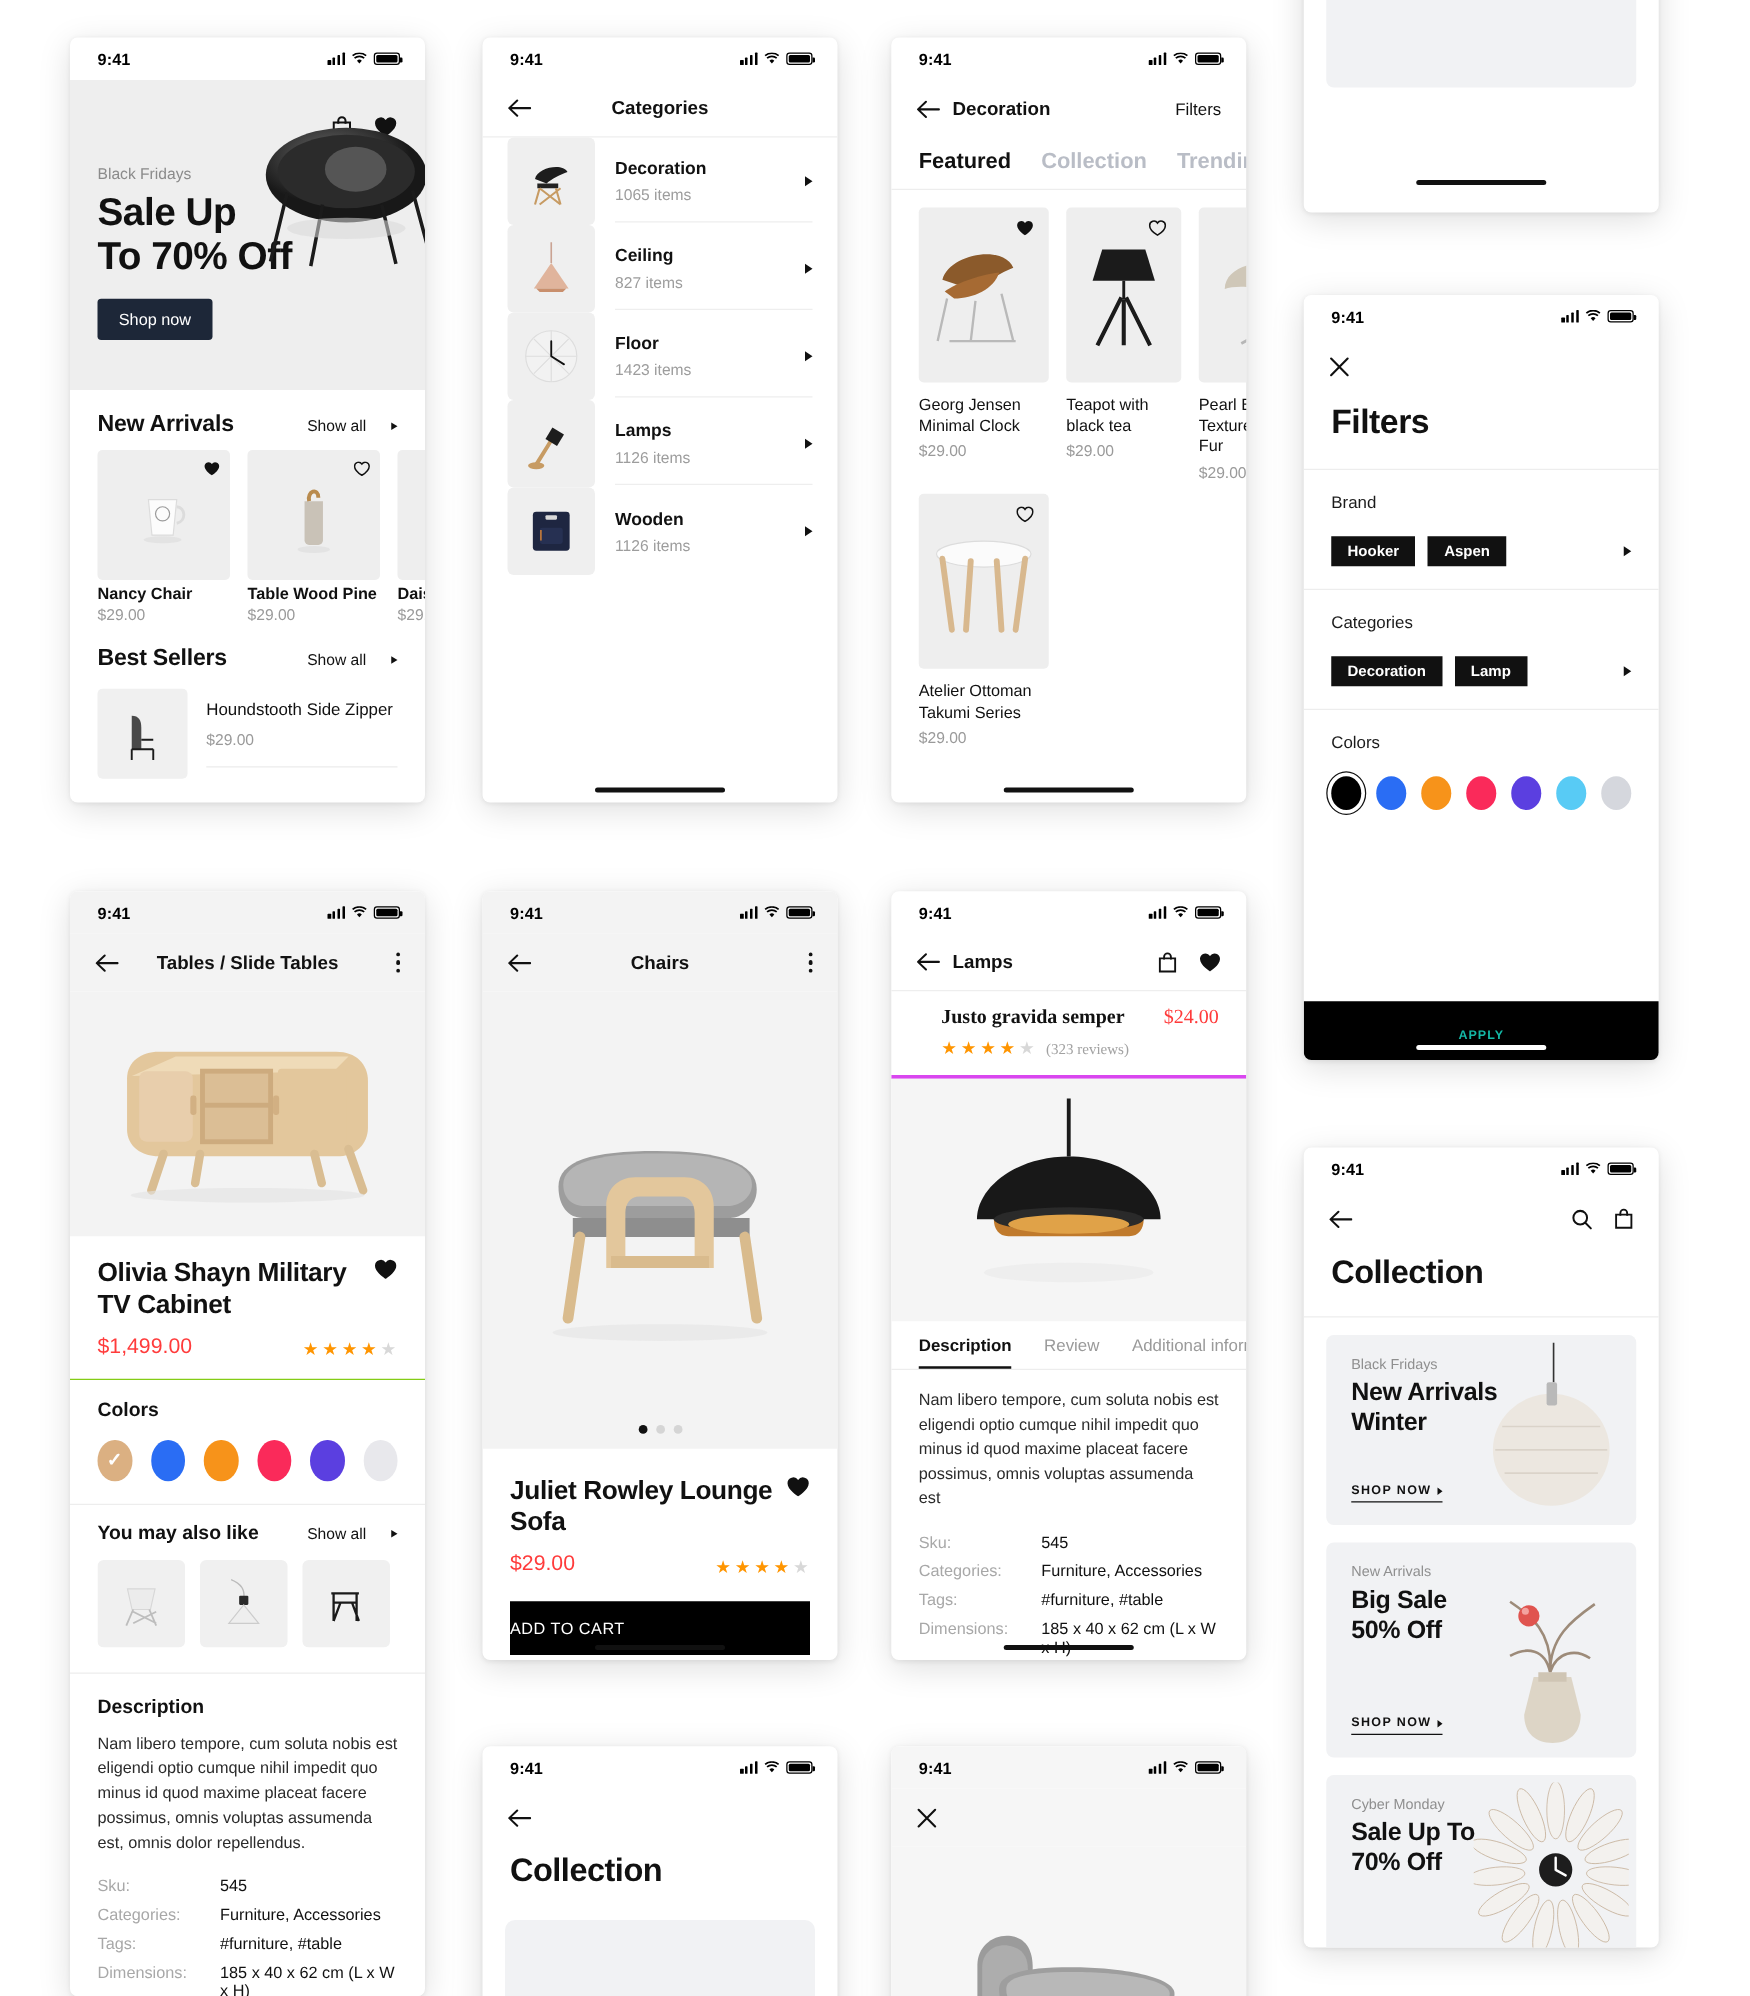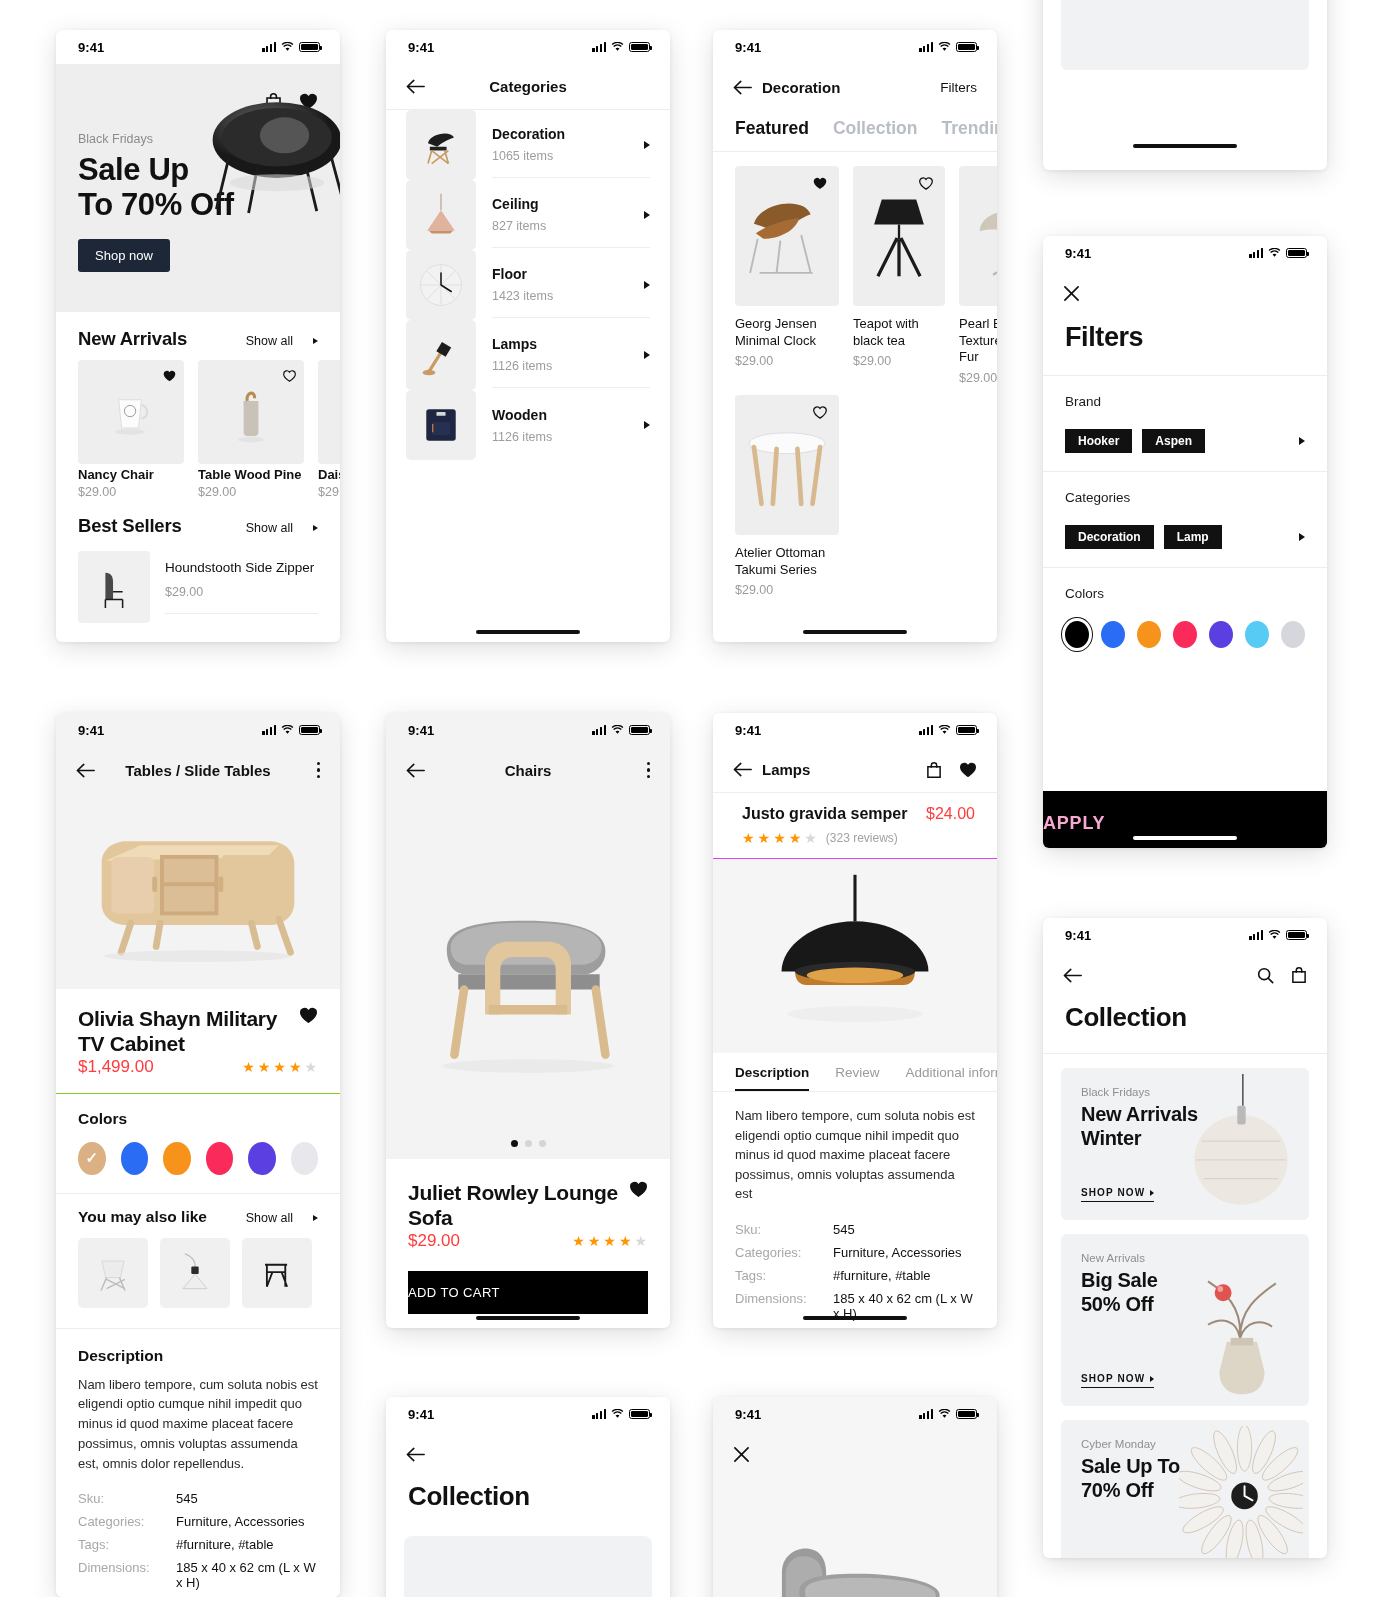--- a/index.html
+++ b/index.html
@@ -123,21 +123,21 @@
 
   
   .detail-hero { background:#f3f3f3; position:relative; display:flex;align-items:center;justify-content:center;}
   .dots { position:absolute; bottom:12px; left:0; right:0; display:flex; justify-content:center; gap:7px;}
   .dots i { width:7px;height:7px;border-radius:50%;background:#d5d5d5;display:block;}
   .dots i.on { background:#111; }
 
   .dtitle-wrap { padding: 18px 22px 16px 22px; border-bottom:1px solid #84cc16;}
   .dtitle-row { display:flex; align-items:flex-start; gap:10px;}
   .dtitle { font-size:21px; font-weight:bold; color:#111; line-height:1.18; letter-spacing:-.3px; flex:1;}
-  .dprice-row { display:flex; align-items:center; justify-content:space-between; }
+  .dprice-row { display:flex; align-items:flex-end; justify-content:space-between; margin-top:10px;}
   .dprice { font-size:17px; color:#ff3b3b; font-weight:500;}
   .stars { display:flex; gap:2px; font-size:14px; letter-spacing:1px; color:#ff9500;}
   .stars .off { color:#d8d8d8; }
 
   .colors-wrap { padding: 16px 22px 18px 22px; border-bottom:1px solid #ededed;}
   .colors-wrap h3 { font-size:15.5px;font-weight:bold;color:#111;margin-bottom:14px;}
   .swatches { display:flex; gap:15px; }
   .sw { width:33px;height:33px;border-radius:50%;display:flex;align-items:center;justify-content:center;cursor:pointer;}
   .sw .chk { color:#fff; font-size:15px; font-weight:bold;}
 
@@ -157,21 +157,21 @@
 
   
   .atc-wrap { padding: 14px 22px 18px 22px; display:flex; gap:10px; align-items:center;}
   .atc { flex:1; background:#000; color:#fff; text-align:left; font-size:13px; letter-spacing:.4px; padding:14px 0; cursor:pointer;}
 
   
   .ptabs { display:flex; gap:26px; padding: 12px 22px 0 22px; border-bottom:1px solid #ededed; }
   .ptab { font-size:13.5px; color:#9a9a9a; padding-bottom:9px; white-space:nowrap; cursor:pointer;}
   .ptab.active { color:#111; font-weight:bold; border-bottom:2.4px solid #111;}
 
-  .lamp-head { padding: 4px 22px 12px 29px; border-bottom:1px solid #d946ef;}
+  .lamp-head { padding: 4px 22px 12px 40px; border-bottom:3px solid #d946ef;font-family:Liberation Serif, serif;}
   .lamp-title-row { display:flex; align-items:baseline; justify-content:space-between;}
   .lamp-title { font-size:16px; font-weight:bold; color:#111;}
   .lamp-price { font-size:16px; color:#ff3b3b; font-weight:500;}
   .lamp-rating { display:flex; align-items:center; gap:8px; margin-top:7px;}
   .reviews { font-size:12px; color:#a2a2a2;}
 
   
   .filters-title { padding: 6px 22px 22px 22px; border-bottom:1px solid #ededed;}
   .filters-title h1 { font-size:27px; font-weight:bold; color:#111; letter-spacing:-.4px;}
   .fgroup { padding: 18px 22px; border-bottom:1px solid #ededed;}
@@ -179,21 +179,21 @@
   .slider { position:relative; height:4px; background:#e8e8e8; border-radius:3px; margin: 0 0 12px 0;}
   .slider .fill { position:absolute; top:0; height:4px; background:#111; border-radius:3px;}
   .slider .knob { position:absolute; top:50%; transform:translate(-50%,-50%); width:15px;height:15px;border-radius:50%;background:#111; cursor:pointer;}
   .slider-vals { display:flex; justify-content:space-between; font-size:12.5px; color:#111;}
   .chips { display:flex; align-items:center; gap:10px;}
   .chip { background:#111; color:#fff; font-size:12px; font-weight:bold; padding:5px 13px; cursor:pointer;}
   .chips .chev { margin-left:auto; }
   .fcolors { display:flex; gap:12px; }
   .fsw { width:27px;height:27px;border-radius:50%; cursor:pointer;}
   .fsw.sel { outline:1.6px solid #111; outline-offset:3px; }
-  .apply { background:#000; color:#f9a8d4; font-size:18px; letter-spacing:.8px; font-weight:bold; padding: 22px 0 14px 0; cursor:pointer;}
+  .apply { background:#000; color:#14b8a6; text-align:center; font-size:10px; letter-spacing:.8px; font-weight:bold; padding: 22px 0 14px 0; cursor:pointer;}
 
   
   .coll-title { padding: 4px 22px 20px 22px; border-bottom:1px solid #ededed;}
   .coll-title h1 { font-size:26px; font-weight:bold; color:#111; letter-spacing:-.4px;}
   .promo {
     margin: 14px 18px; background:#f1f2f4; border-radius:6px; position:relative;
     height:152px; overflow:hidden; padding:18px 20px;
   }
   .promo .eyebrow { font-size:11.5px; color:#8f8f8f; margin-bottom:5px;}
   .promo h2 { font-size:20px; line-height:1.18; font-weight:bold; color:#111; letter-spacing:-.3px;}

